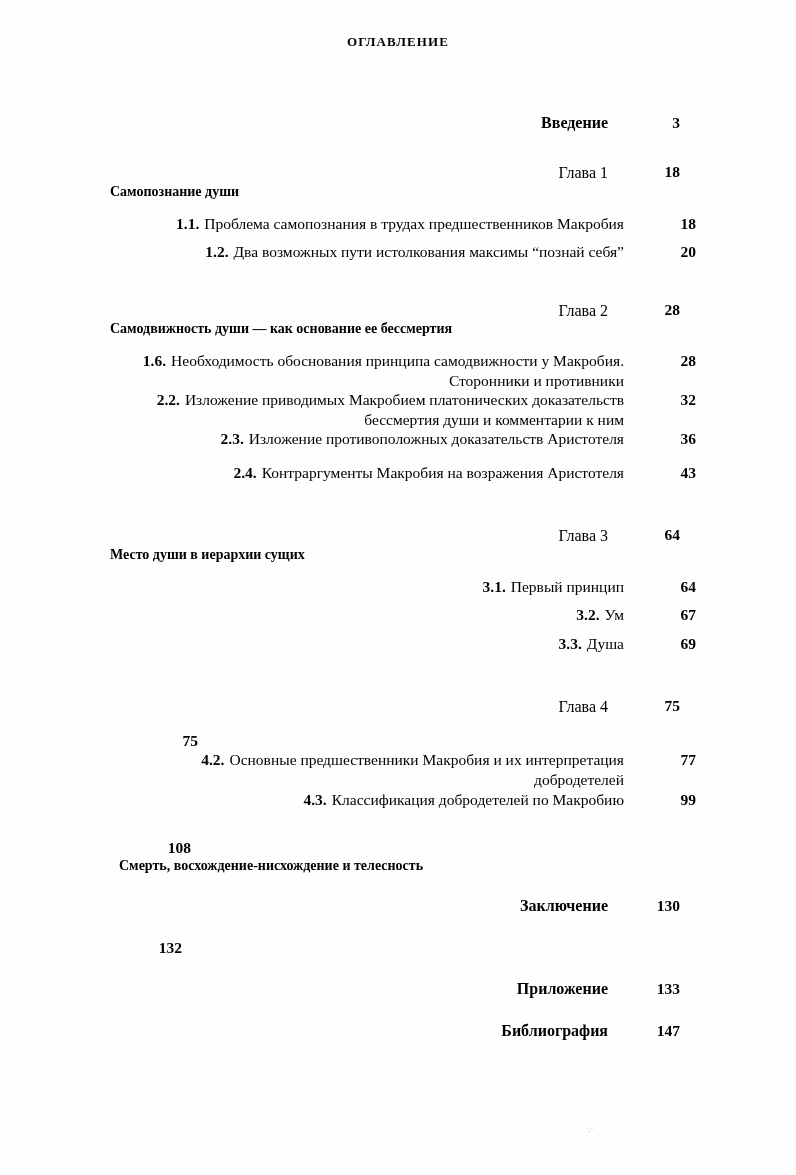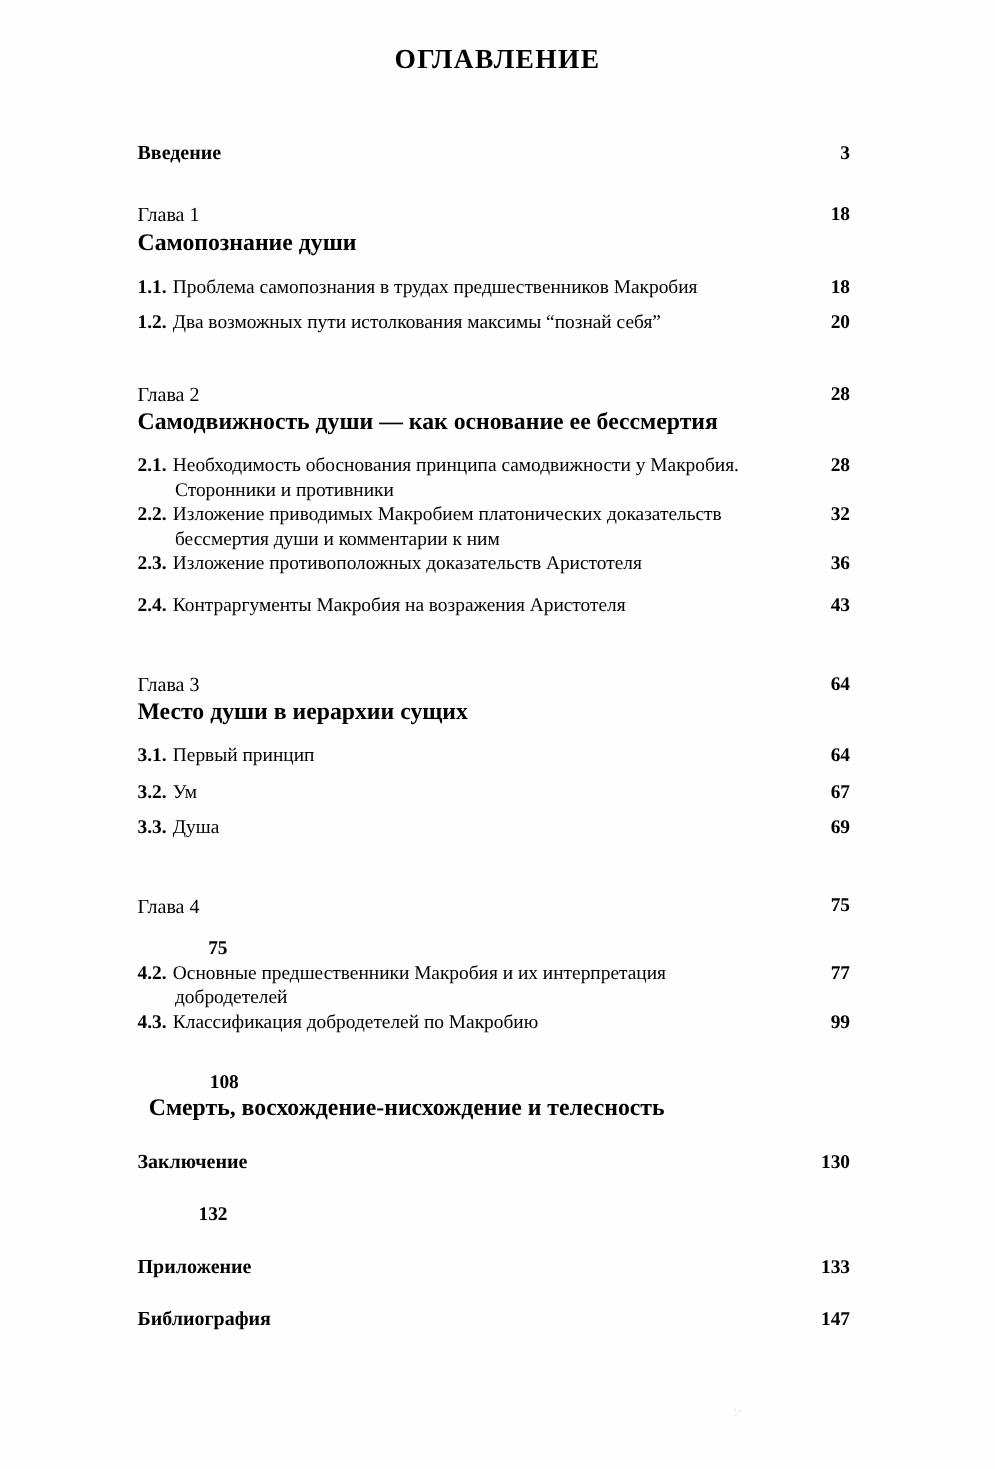--- a/index.html
+++ b/index.html
@@ -22,21 +22,21 @@
     overflow: hidden;
   }
 
   
   .doc-title {
     position: absolute;
     top: 34px;
     left: 0;
     width: 796px;
     text-align: center;
-    font-size: 22px;
+    font-size: 13px;
     font-weight: bold;
     letter-spacing: 1.1px;
   }
 
   
   .toc {
     position: absolute;
     left: 110px;
     top: 113px;
     width: 570px;
@@ -46,20 +46,21 @@
 
   
   .row {
     display: flex;
     align-items: flex-start;
     width: 100%;
   }
   .row .txt {
     flex: 1 1 auto;
     min-width: 0;
+    text-align: right;
   }
   .row .pg {
     flex: 0 0 66px;
     text-align: right;
     font-weight: bold;
     font-size: 15.5px;
     padding-left: 6px;
     white-space: nowrap;
   }
 
@@ -71,28 +72,29 @@
   }
 
   
   .chapter .chap-num {
     font-weight: normal;
     font-size: 16px;
     line-height: 1.22;
   }
   .chapter .chap-sub {
     font-weight: bold;
-    font-size: 19px;
+    font-size: 14px;
     line-height: 1.22;
   }
 
   
   .sec {
     font-size: 15.5px;
     line-height: 1.26;
+    margin-left: 16px;
   }
   .sec .num {
     font-weight: bold;
     margin-right: 5px;
   }
   .sec .ttl {
     font-weight: normal;
   }
   .sec .txt {
     text-indent: -30px;
@@ -172,21 +174,21 @@
       <div class="row">
         <div class="txt chap-num">Глава 2</div>
         <div class="pg">28</div>
       </div>
       <div class="chap-sub">Самодвижность души — как основание ее бессмертия</div>
 
       <div class="gap-md"></div>
 
       <div class="row sec">
         <div class="txt">
-          <span class="num">2.1.</span><span class="ttl">Необходимость обоснования принципа самодвижности у Макробия. Сторонники и противники</span>
+          <span class="num">1.6.</span><span class="ttl">Необходимость обоснования принципа самодвижности у Макробия. Сторонники и противники</span>
         </div>
         <div class="pg">28</div>
       </div>
 
       <div class="row sec">
         <div class="txt">
           <span class="num">2.2.</span><span class="ttl">Изложение приводимых Макробием платонических доказательств бессмертия души и комментарии к ним</span>
         </div>
         <div class="pg">32</div>
       </div>

